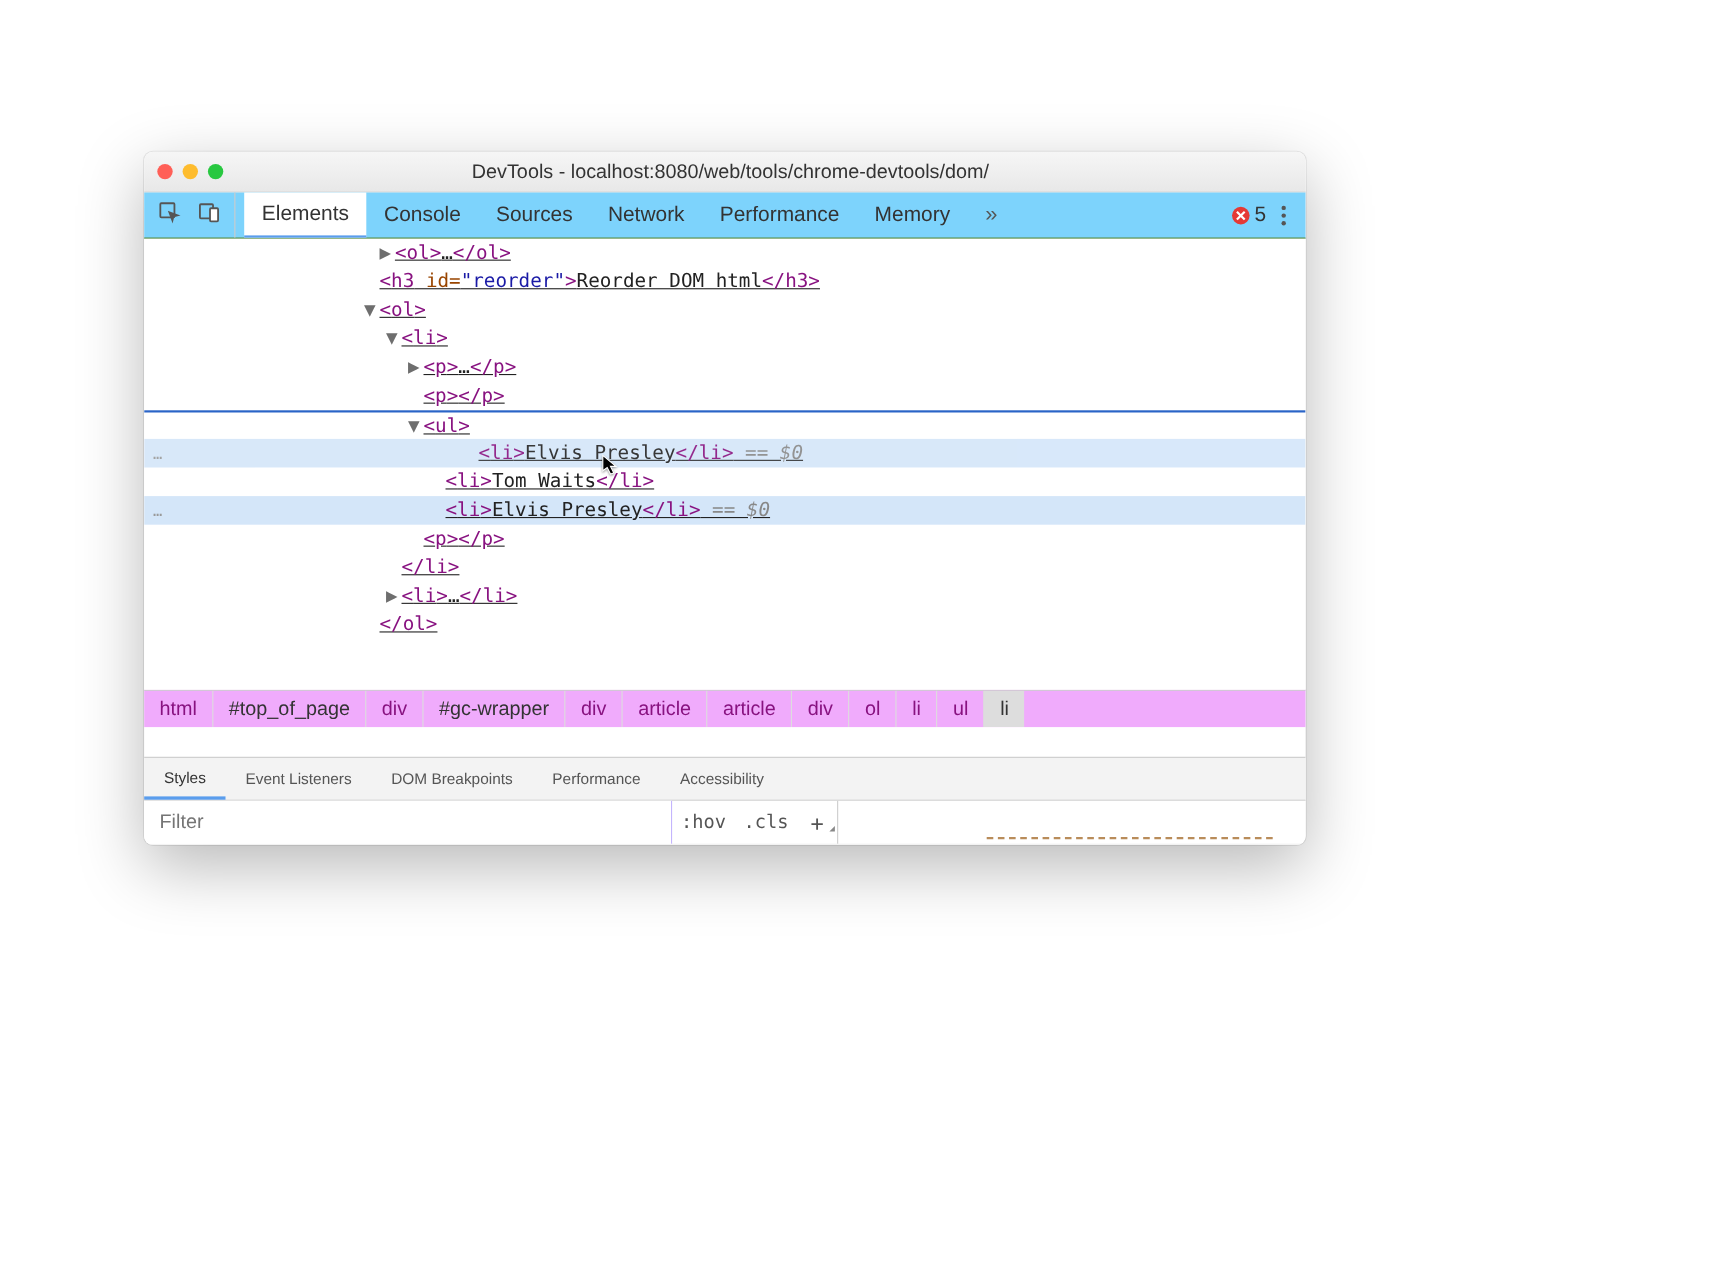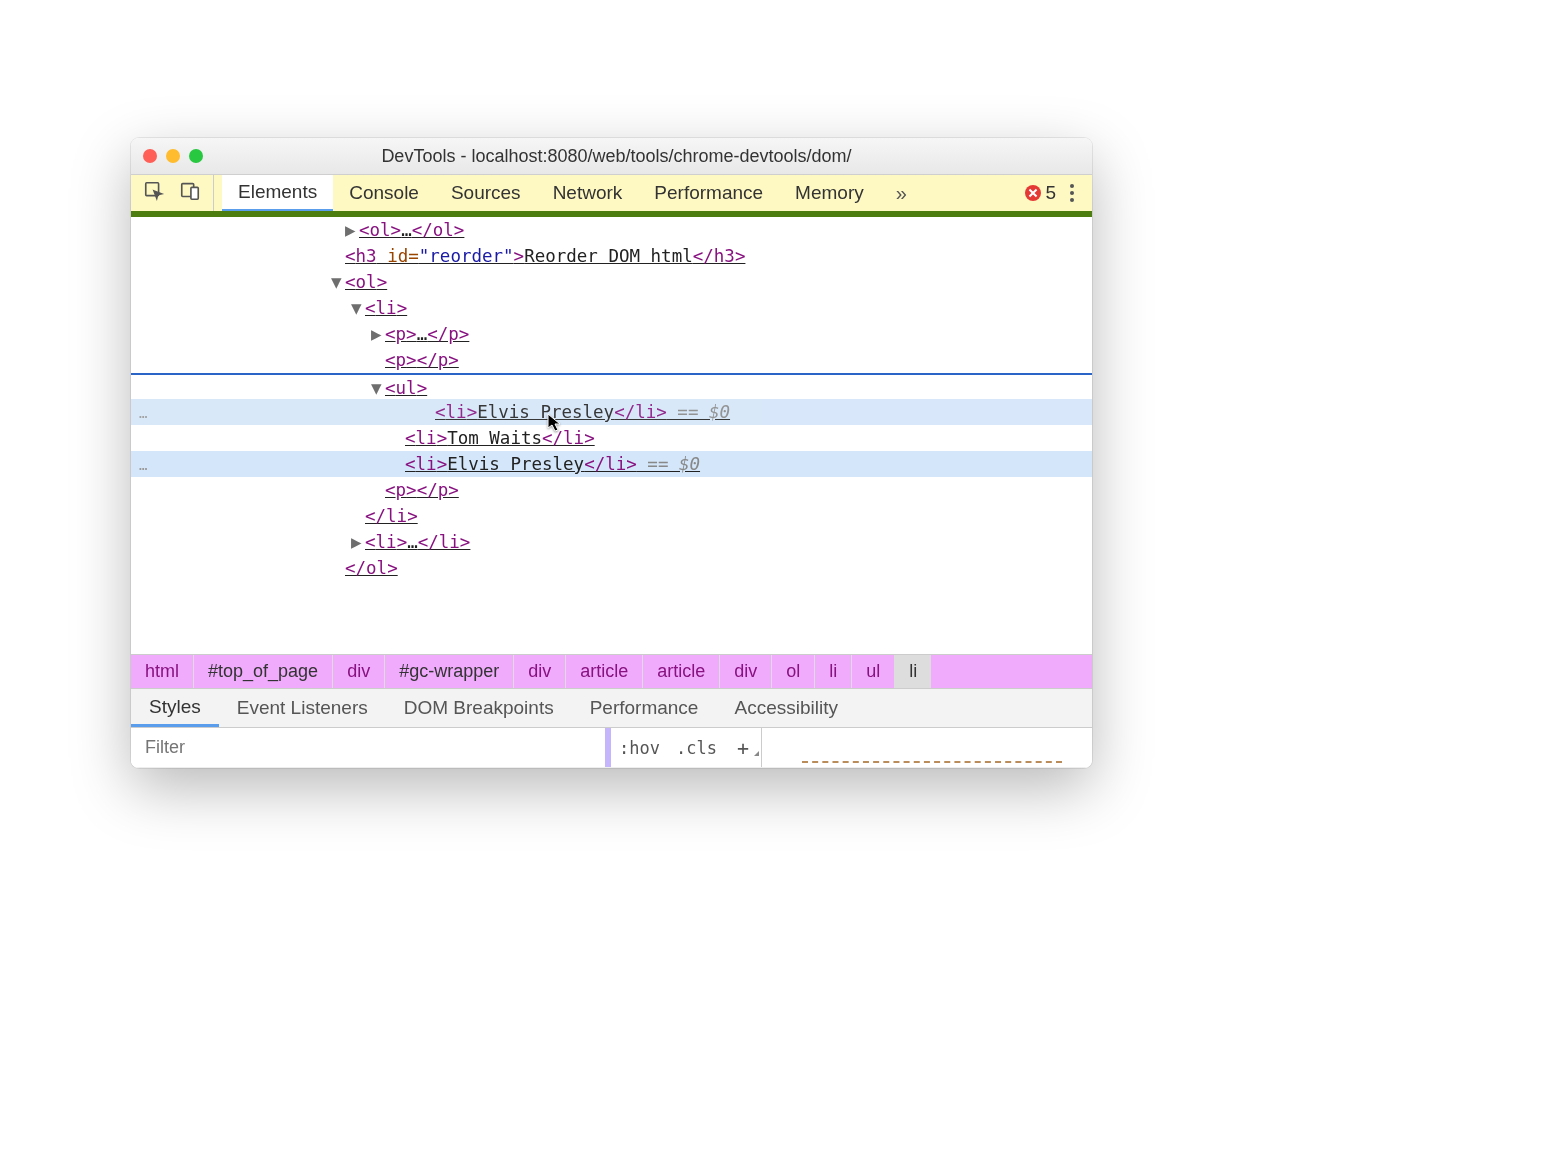--- a/index.html
+++ b/index.html
@@ -10,21 +10,21 @@
     font-family: -apple-system, BlinkMacSystemFont, "Helvetica Neue", sans-serif;
     font-size: 16px;
     width: 1566px;
     height: 1158px;
     position: relative;
   }
   .window {
     position: absolute;
     left: 131px;
     top: 138px;
-    width: 961px;
+    width: 1056px;
     height: 630px;
     background: #fff;
     border-radius: 8px;
     box-shadow: 0 20px 60px rgba(0,0,0,0.28), 0 0 0 1px rgba(0,0,0,0.08);
     overflow: hidden;
     display: flex;
     flex-direction: column;
   }
   .titlebar {
     height: 37px;
@@ -36,22 +36,22 @@
     flex-shrink: 0;
   }
   .traffic { display: flex; gap: 9px; }
   .dot { width: 14px; height: 14px; border-radius: 50%; }
   .dot.red { background: #ff5f57; }
   .dot.yellow { background: #febc2e; }
   .dot.green { background: #28c840; }
   .wintitle { flex: 1; text-align: center; color: #333; font-size: 18px; padding-right: 50px; }
   .toolbar {
     height: 42px;
-    background: #fef9c3;
-    border-bottom: 6px solid #4d7c0f;
+    background: #7dd3fc;
+    border-bottom: 1px solid #4d7c0f;
     display: flex;
     align-items: center;
     padding: 0 12px;
     gap: 8px;
     flex-shrink: 0;
     font-size: 19px;
     color: #333;
     justify-content: flex-end;
   }
   .toolbar .icons { display: flex; gap: 14px; padding-right: 12px; border-right: 1px solid #ccc; height: 100%; align-items: center; }
@@ -110,42 +110,43 @@
   .crumbs span:first-child { border-left:none; }
   .crumbs span.idsel { color:#333; }
   .crumbs span.sel { background:#ddd; color:#333; }
   .subtabs {
     height: 40px;
     background: #f3f3f3;
     border-top: 1px solid #ccc;
     border-bottom: 1px solid #ccc;
     display: flex;
     align-items: stretch;
-    font-size: 19px;
+    font-size: 14px;
     color: #555;
     flex-shrink: 0;
+    margin-top: 27px;
   }
   .subtabs .st { padding: 0 18px; display:flex; align-items:center; }
   .subtabs .st.active { color:#333; border-bottom: 3px solid #5a9ded; }
   .stylesbar {
     height: 40px;
     background: #fff;
     display: flex;
     align-items: stretch;
     flex-shrink: 0;
     border-bottom: 1px solid #eee;
   }
   .filter-input {
     flex: 0 0 480px;
     border: none;
     padding: 0 14px;
     font-size: 18px;
     color: #888;
     outline: none;
-    border-right: 6px solid #c4b5fd;
+    border-right: 1px solid #c4b5fd;
     background: #fff;
   }
   .stylectrls { display:flex; align-items:center; font-family:Menlo,monospace; font-size:17px; color:#555; border-right:1px solid #ccc;}
   .stylectrls span { padding:0 8px; }
   .stylectrls .plus { padding:0 12px; font-size:20px; position:relative;}
   .stylectrls .plus::after { content:""; position:absolute; right:2px; bottom:4px; width:0;height:0; border-left:5px solid transparent; border-bottom:5px solid #888;}
   .boxmodel {
     position:absolute;
     right: 30px;
     bottom: 0px;

